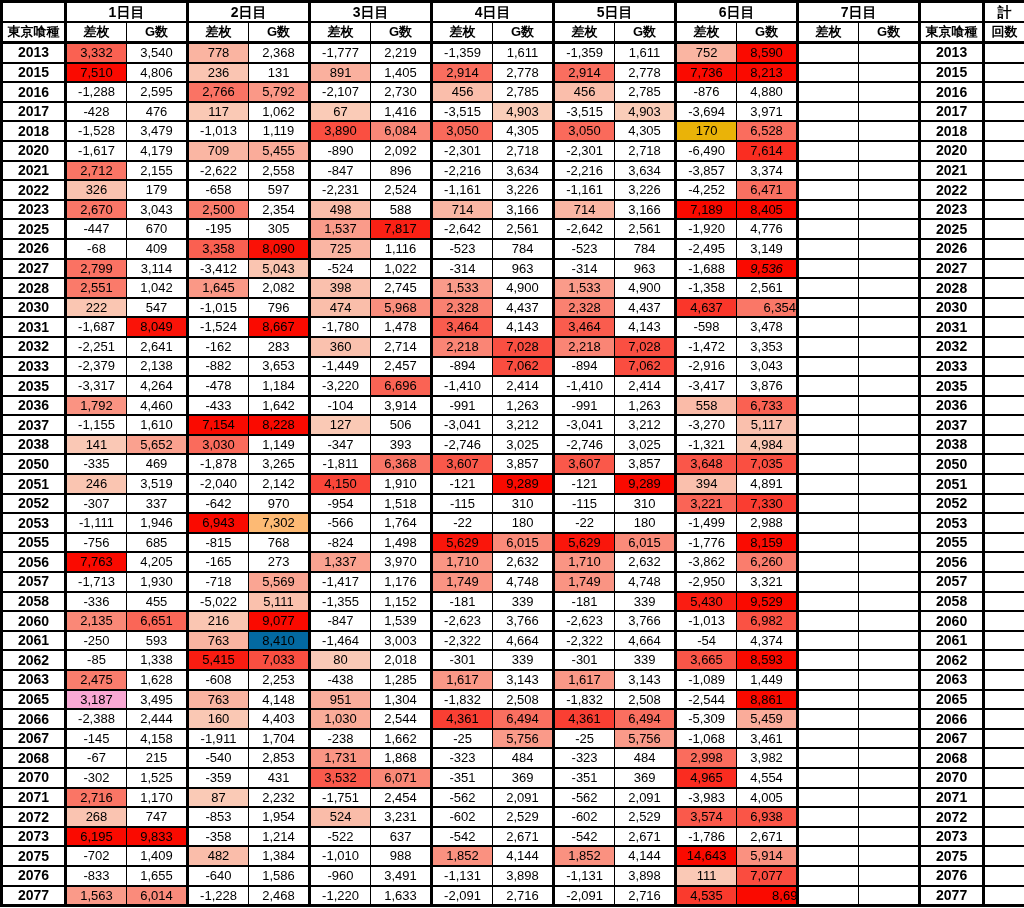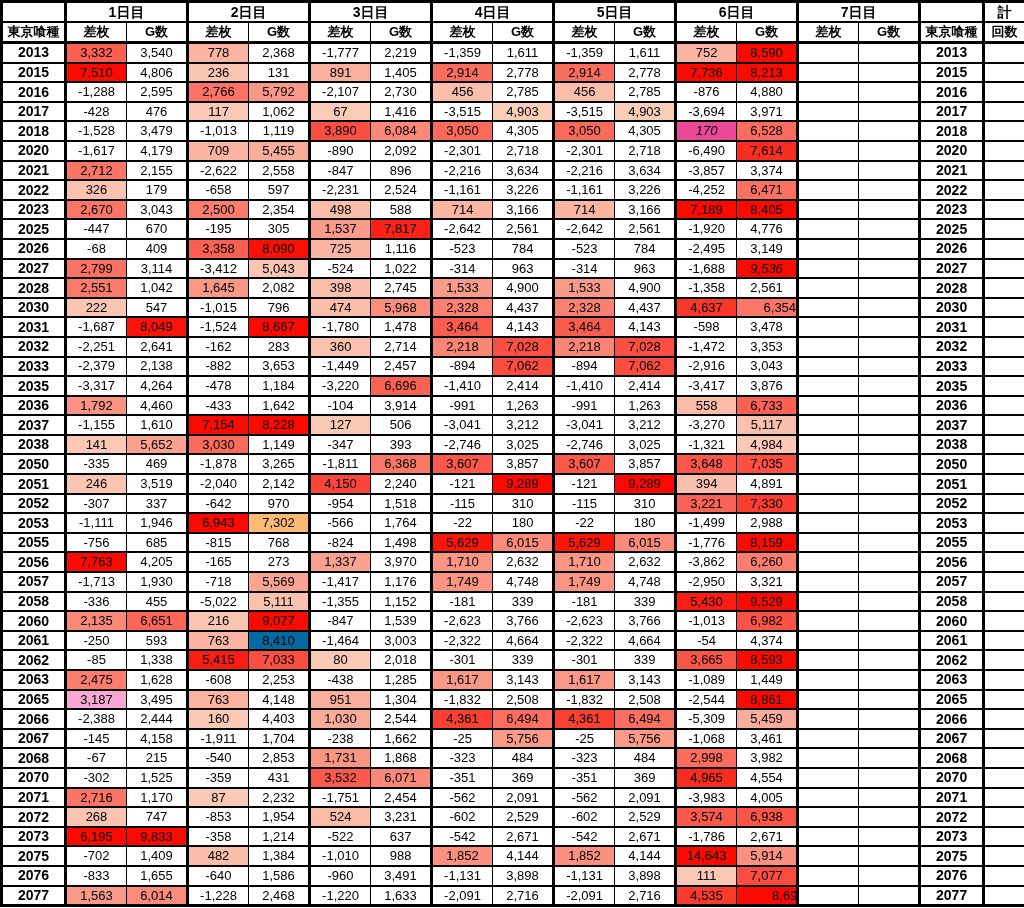--- a/index.html
+++ b/index.html
@@ -155,21 +155,21 @@
           <td class="gstart">-1,528</td>
           <td>3,479</td>
           <td class="gstart">-1,013</td>
           <td>1,119</td>
           <td class="gstart" style="background: rgb(250, 79, 65);">3,890</td>
           <td style="background: rgb(250, 135, 119);">6,084</td>
           <td class="gstart" style="background: rgb(250, 106, 91);">3,050</td>
           <td>4,305</td>
           <td class="gstart" style="background: rgb(250, 106, 91);">3,050</td>
           <td>4,305</td>
-          <td class="gstart" style="background: #ec4899; font-style: italic;">170</td>
+          <td class="gstart" style="background: #eab308;">170</td>
           <td style="background: rgb(250, 109, 94);">6,528</td>
           <td class="gstart"></td>
           <td></td>
           <td class="gstart row-header">2018</td>
           <td class="gstart"></td>
         </tr>
         <tr>
           <td class="row-header">2020</td>
           <td class="gstart">-1,617</td>
           <td>4,179</td>
@@ -492,21 +492,21 @@
           <td class="gstart row-header">2050</td>
           <td class="gstart"></td>
         </tr>
         <tr>
           <td class="row-header">2051</td>
           <td class="gstart" style="background: rgb(250, 197, 177);">246</td>
           <td>3,519</td>
           <td class="gstart">-2,040</td>
           <td>2,142</td>
           <td class="gstart" style="background: rgb(250, 70, 57);">4,150</td>
-          <td>2,240</td>
+          <td>1,910</td>
           <td class="gstart">-121</td>
           <td style="background: rgb(250, 10, 0);">9,289</td>
           <td class="gstart">-121</td>
           <td style="background: rgb(250, 10, 0);">9,289</td>
           <td class="gstart" style="background: rgb(250, 192, 173);">394</td>
           <td>4,891</td>
           <td class="gstart"></td>
           <td></td>
           <td class="gstart row-header">2051</td>
           <td class="gstart"></td>

